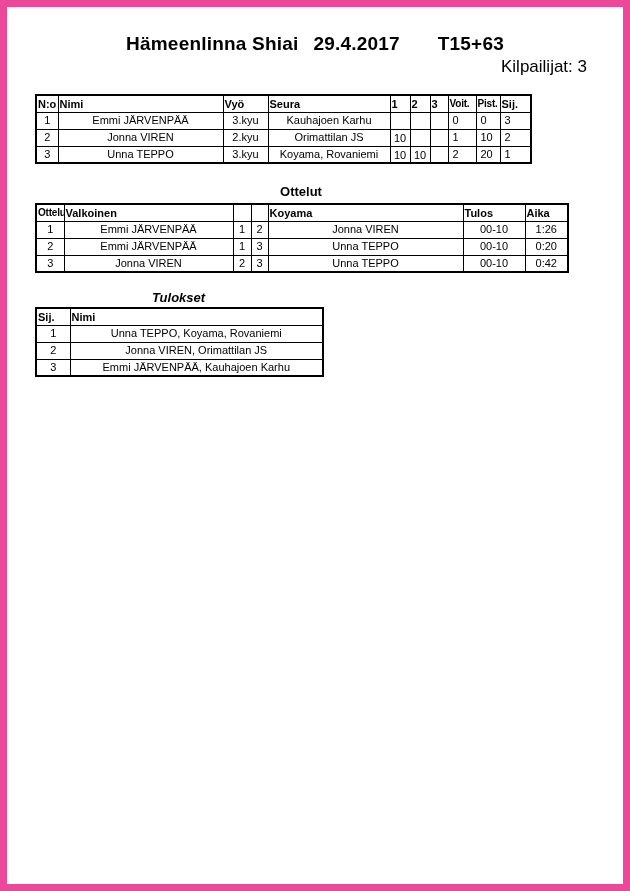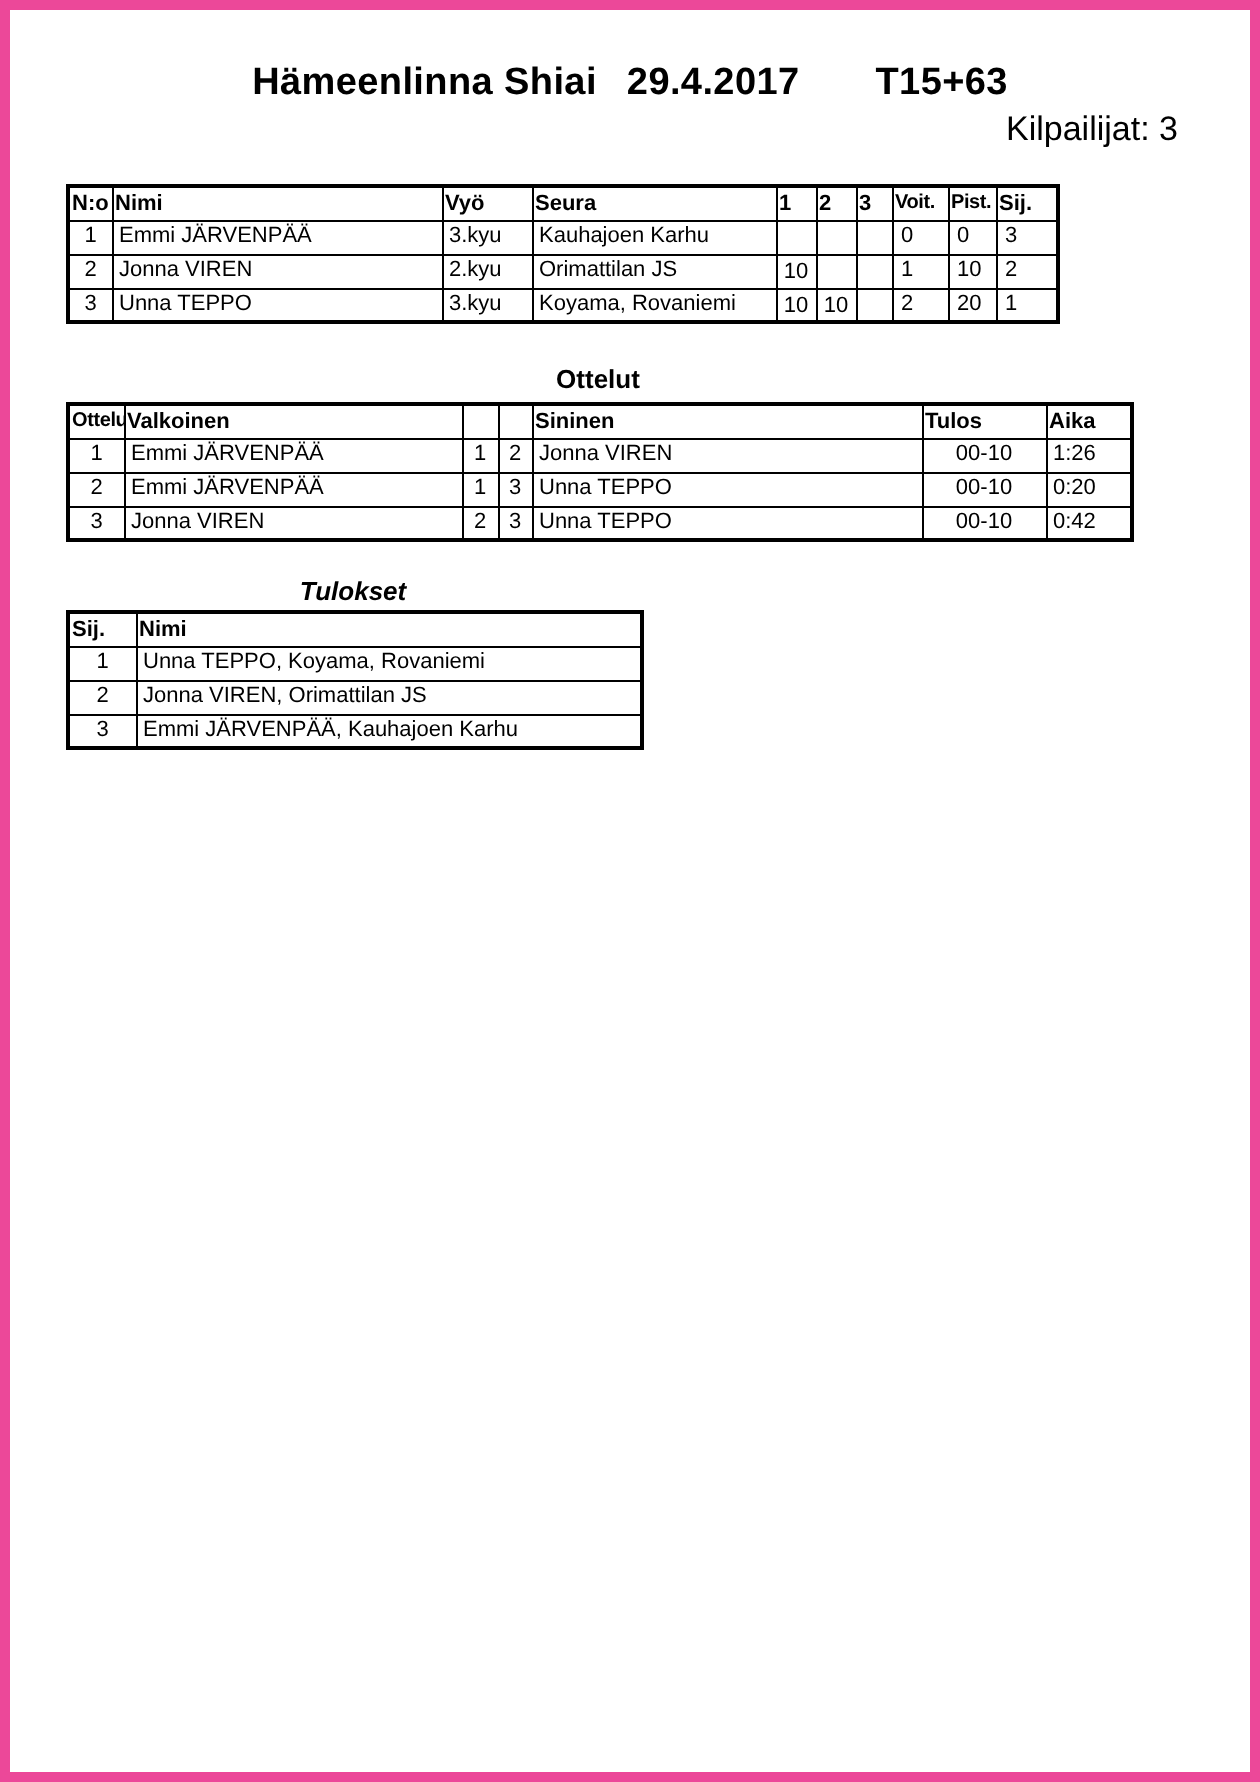--- a/index.html
+++ b/index.html
@@ -1,20 +1,20 @@
 <!DOCTYPE html>
 <html><head>
 <meta charset="utf-8">
 <style>
   * { margin:0; padding:0; box-sizing:border-box; }
   html,body { background:#fff; }
   body { font-family:"Liberation Sans", sans-serif; color:#000; }
   .page {
     position:relative; width:630px; height:891px;
-    background:#fff; border:5px solid #ec4899; overflow:hidden;
+    background:#fff; border:7px solid #ec4899; overflow:hidden;
   }
   .title-row {
     position:absolute; top:26px; left:0; width:100%;
     display:flex; justify-content:center; align-items:baseline;
     font-weight:bold; font-size:19px; letter-spacing:0.2px;
   }
   .t-event { margin-right:15px; }
   .t-date  { margin-right:38px; }
   .meta {
     position:absolute; top:50px; right:36px;
@@ -35,21 +35,21 @@
   .t2 { top:196px; left:28px; width:532px;padding-left:20px; }
   .t3 { top:300px; left:28px; width:287px; }
 
   th, td {
     border:1px solid #000; font-size:11px; line-height:1.1;
     overflow:hidden; white-space:nowrap;
   }
   th { font-weight:bold; text-align:left; height:17px; padding:0 1px; vertical-align:middle; }
   td { height:17px; padding:0 3px; vertical-align:middle; }
   .th-tight { font-size:10px; letter-spacing:-0.2px; }
-  .al { text-align:left;margin-left:36px; }
+  .al { text-align:center;margin-left:36px; }
   .ac { text-align:center; padding:0; }
   .num { text-align:left; padding-left:4px; }
   .vb { vertical-align:bottom; text-align:center; padding:0 0 1px 0; }
 </style>
 </head>
 <body>
 
 <div class="page">
 
   <div class="title-row">
@@ -137,21 +137,21 @@
       <col style="width:195px">
         <col style="width:62px">
         <col style="width:43px">
     </colgroup>
     <thead>
       <tr>
         <th class="th-tight">Ottelu</th>
         <th>Valkoinen</th>
         <th></th>
         <th></th>
-        <th>Sininen</th>
+        <th>Koyama</th>
         <th>Tulos</th>
         <th>Aika</th>
       </tr>
     </thead>
     <tbody>
       <tr>
         <td class="ac">1</td>
         <td class="al">Emmi JÄRVENPÄÄ</td>
         <td class="ac">1</td>
         <td class="ac">2</td>

